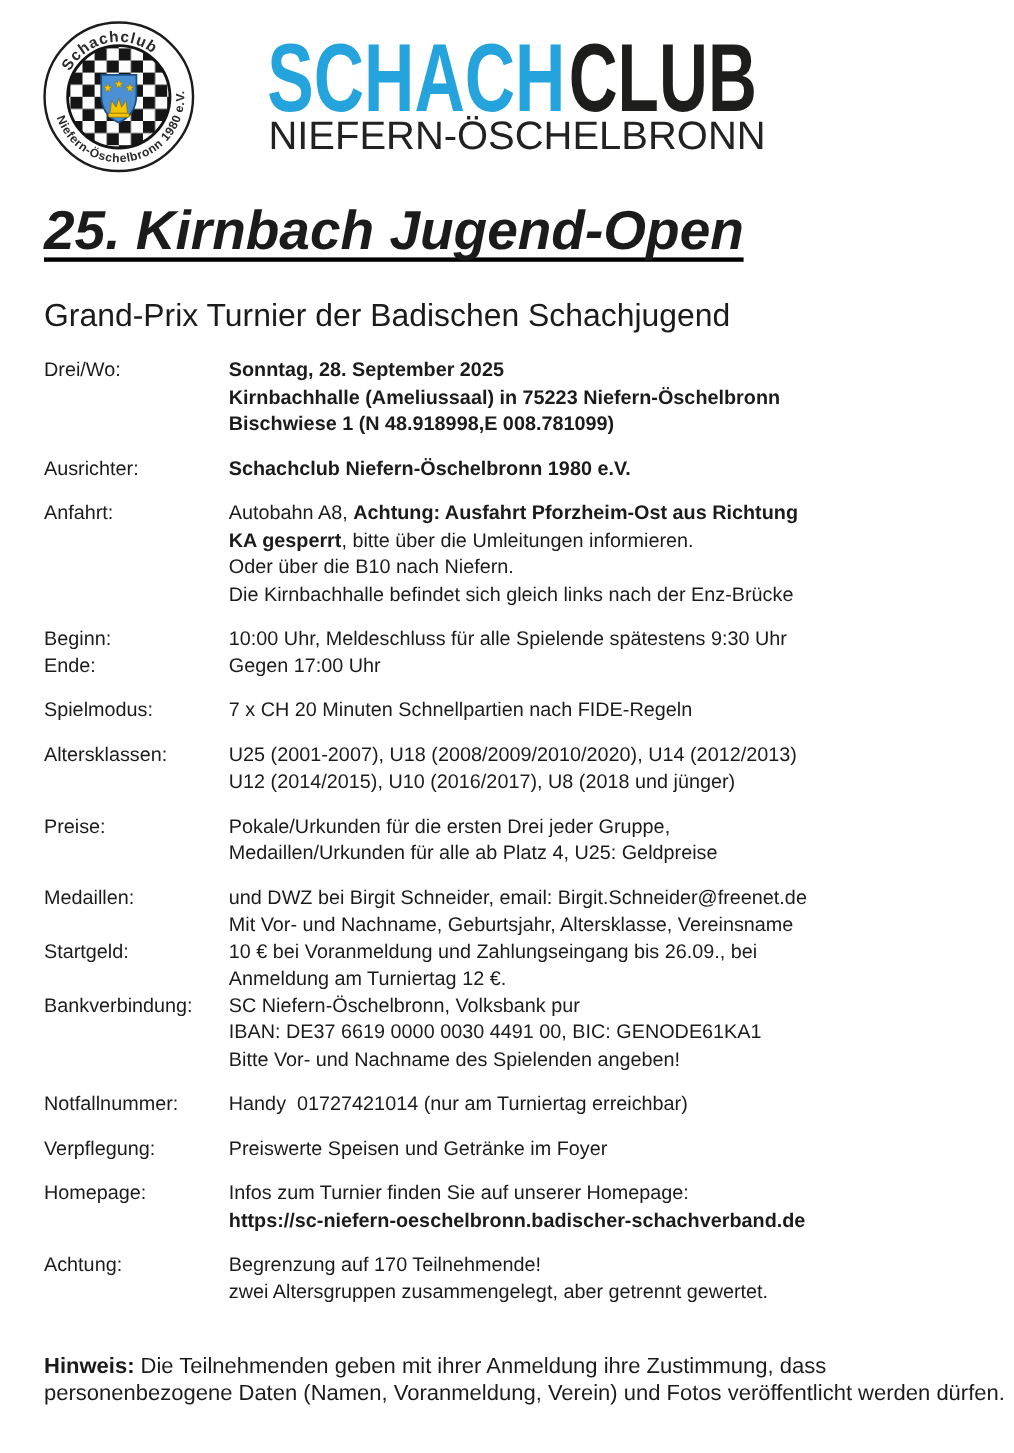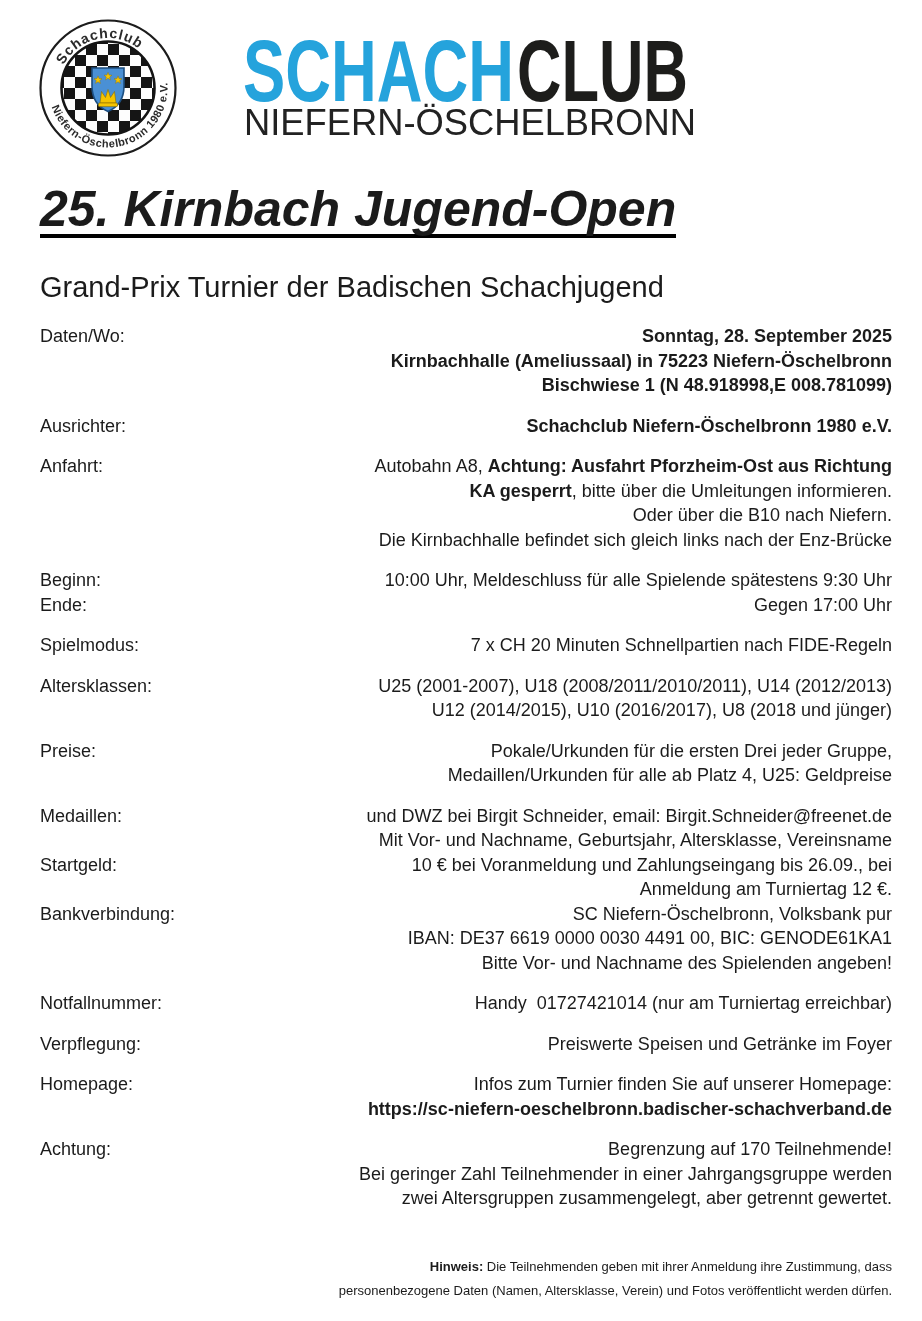--- a/index.html
+++ b/index.html
@@ -16,23 +16,23 @@
   .content{position:absolute;left:40px;top:186px;width:852px;}
   .title{font-size:50px;font-weight:bold;margin:0;line-height:47px;font-style:italic;}
   .title span{display:inline-block;border-bottom:4px solid #000;padding-bottom:1px;}
   .subtitle{font-size:29px;font-weight:normal;margin:33px 0 0 0;line-height:33px;}
   .details{margin-top:20px;font-size:18px;}
   .block{margin-top:16px;}
   .block:first-child{margin-top:0;}
   .row{display:flex;align-items:flex-start;}
   .label{flex:0 0 168px;width:168px;line-height:24.5px;white-space:pre;}
   .value{flex:1;}
-  .line{line-height:24.5px;white-space:pre;text-align:right;}
+  .line{line-height:24.5px;white-space:pre;}
   .b{font-weight:bold;}
-  .footer{margin-top:44px;font-size:13px;}
+  .footer{margin-top:44px;font-size:20px;}
 </style>
 </head>
 <body>
 
 <svg class="logo" width="140" height="140" viewBox="0 0 140 140" aria-hidden="true">
   <defs>
     <pattern id="chk" x="4" y="4" width="22" height="22" patternUnits="userSpaceOnUse">
       <rect width="22" height="22" fill="#fdfdfd"></rect>
       <rect width="11" height="11" fill="#151515"></rect>
       <rect x="11" y="11" width="11" height="11" fill="#151515"></rect>
@@ -66,21 +66,21 @@
   <text class="wm-bold" x="274" y="71" textLength="171" lengthAdjust="spacingAndGlyphs" fill="#1d1d1b">CLUB</text>
   <text class="wm-light" x="1" y="105" textLength="452" lengthAdjust="spacingAndGlyphs" fill="#222222">NIEFERN-ÖSCHELBRONN</text>
 </svg>
 
 <div class="content">
   <h1 class="title"><span>25. Kirnbach Jugend-Open</span></h1>
   <h2 class="subtitle">Grand-Prix Turnier der Badischen Schachjugend</h2>
   <div class="details">
       <div class="block">
         <div class="row">
-          <div class="label">Daten/Wo:</div>
+          <div class="label">Drei/Wo:</div>
           <div class="value">
             <div class="line"><span class="b">Sonntag, 28. September 2025</span></div>
             <div class="line"><span class="b">Kirnbachhalle (Ameliussaal) in 75223 Niefern-Öschelbronn</span></div>
             <div class="line"><span class="b">Bischwiese 1 (N 48.918998,E 008.781099)</span></div>
           </div>
         </div>
       </div>
       <div class="block">
         <div class="row">
           <div class="label">Ausrichter:</div>
@@ -119,21 +119,21 @@
           <div class="label">Spielmodus:</div>
           <div class="value">
             <div class="line"><span>7 x CH 20 Minuten Schnellpartien nach FIDE-Regeln</span></div>
           </div>
         </div>
       </div>
       <div class="block">
         <div class="row">
           <div class="label">Altersklassen:</div>
           <div class="value">
-            <div class="line"><span>U25 (2001-2007), U18 (2008/2011/2010/2011), U14 (2012/2013)</span></div>
+            <div class="line"><span>U25 (2001-2007), U18 (2008/2009/2010/2020), U14 (2012/2013)</span></div>
             <div class="line"><span>U12 (2014/2015), U10 (2016/2017), U8 (2018 und jünger)</span></div>
           </div>
         </div>
       </div>
       <div class="block">
         <div class="row">
           <div class="label">Preise:</div>
           <div class="value">
             <div class="line"><span>Pokale/Urkunden für die ersten Drei jeder Gruppe,</span></div>
             <div class="line"><span>Medaillen/Urkunden für alle ab Platz 4, U25: Geldpreise</span></div>
@@ -187,23 +187,22 @@
             <div class="line"><span>Infos zum Turnier finden Sie auf unserer Homepage:</span></div>
             <div class="line"><span class="b">https://sc-niefern-oeschelbronn.badischer-schachverband.de</span></div>
           </div>
         </div>
       </div>
       <div class="block">
         <div class="row">
           <div class="label">Achtung:</div>
           <div class="value">
             <div class="line"><span>Begrenzung auf 170 Teilnehmende!</span></div>
-            <div class="line"><span>Bei geringer Zahl Teilnehmender in einer Jahrgangsgruppe werden</span></div>
             <div class="line"><span>zwei Altersgruppen zusammengelegt, aber getrennt gewertet.</span></div>
           </div>
         </div>
       </div>
     </div>
   <div class="footer">
       <div class="line"><span class="b">Hinweis:</span><span> Die Teilnehmenden geben mit ihrer Anmeldung ihre Zustimmung, dass</span></div>
-      <div class="line"><span>personenbezogene Daten (Namen, Altersklasse, Verein) und Fotos veröffentlicht werden dürfen.</span></div>
+      <div class="line"><span>personenbezogene Daten (Namen, Voranmeldung, Verein) und Fotos veröffentlicht werden dürfen.</span></div>
     </div>
 </div>
 
 </body></html>

